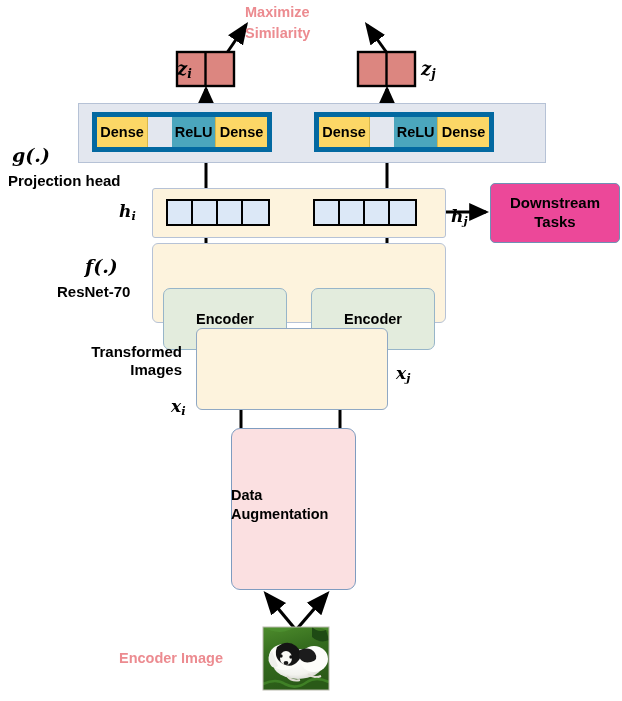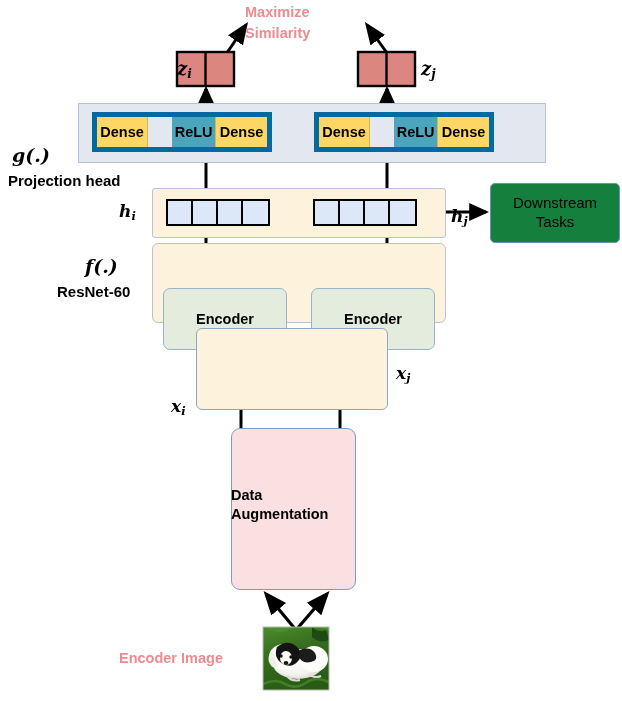--- a/index.html
+++ b/index.html
@@ -93,29 +93,29 @@
     height: 100%;
     background: #dce8f7;
     border-right: 2px solid #000;
     box-sizing: border-box;
   }
   .hvec .hcell:last-child { border-right: none; }
 
   
   #downstream-box {
     left: 490px; top: 183px; width: 128px; height: 58px;
-    background: #15803d;
+    background: #ec4899;
     border: 1px solid #6f91b5;
     border-radius: 5px;
     display: flex;
     align-items: center;
     justify-content: center;
     text-align: center;
     font-size: 15px;
-    font-weight: normal;
+    font-weight: bold;
     color: #000;
     line-height: 1.25;
     white-space: pre-line;
   }
 
   
   #encoder-band {
     left: 152px; top: 243px; width: 292px; height: 78px;
     background: #fdf3dd;
     border: 1px solid #b6c2d6;
@@ -346,24 +346,26 @@
   <div class="abs mathvar" style="left:451px; top:206px; font-size:17px;"><span>h</span><sub>j</sub></div>
 
   <div class="abs" id="downstream-box">Downstream
 Tasks</div>
 
   <div class="abs" id="encoder-band"></div>
   <div class="encoder-box" style="left:163px;">Encoder</div>
   <div class="encoder-box" style="left:311px;">Encoder</div>
 
   <div class="abs mathvar" style="left:85px; top:255px; font-size:19px;">f(.)</div>
-  <div class="abs lbl" style="left:57px; top:283px; font-size:15px;">ResNet-60</div>
+  <div class="abs lbl" style="left:57px; top:283px; font-size:15px;">ResNet-70</div>
 
   <div class="abs" id="transformed-band"></div>
 
+  <div class="abs lbl" style="left:47px; top:343px; width:135px; text-align:right; font-size:15px;">Transformed
+Images</div>
 
   <div class="abs mathvar" style="left:171px; top:363px; font-size:17px;margin-top:33px;"><span>x</span><sub>i</sub></div>
   <div class="abs mathvar" style="left:396px; top:363px; font-size:17px;"><span>x</span><sub>j</sub></div>
 
   <div class="abs" id="data-aug-box"></div>
   <div class="abs" id="data-aug-label">Data
 Augmentation</div>
 
   <div class="abs salmon-text" style="left:119px; top:650px; font-size:14.5px;">Encoder Image</div>
 

